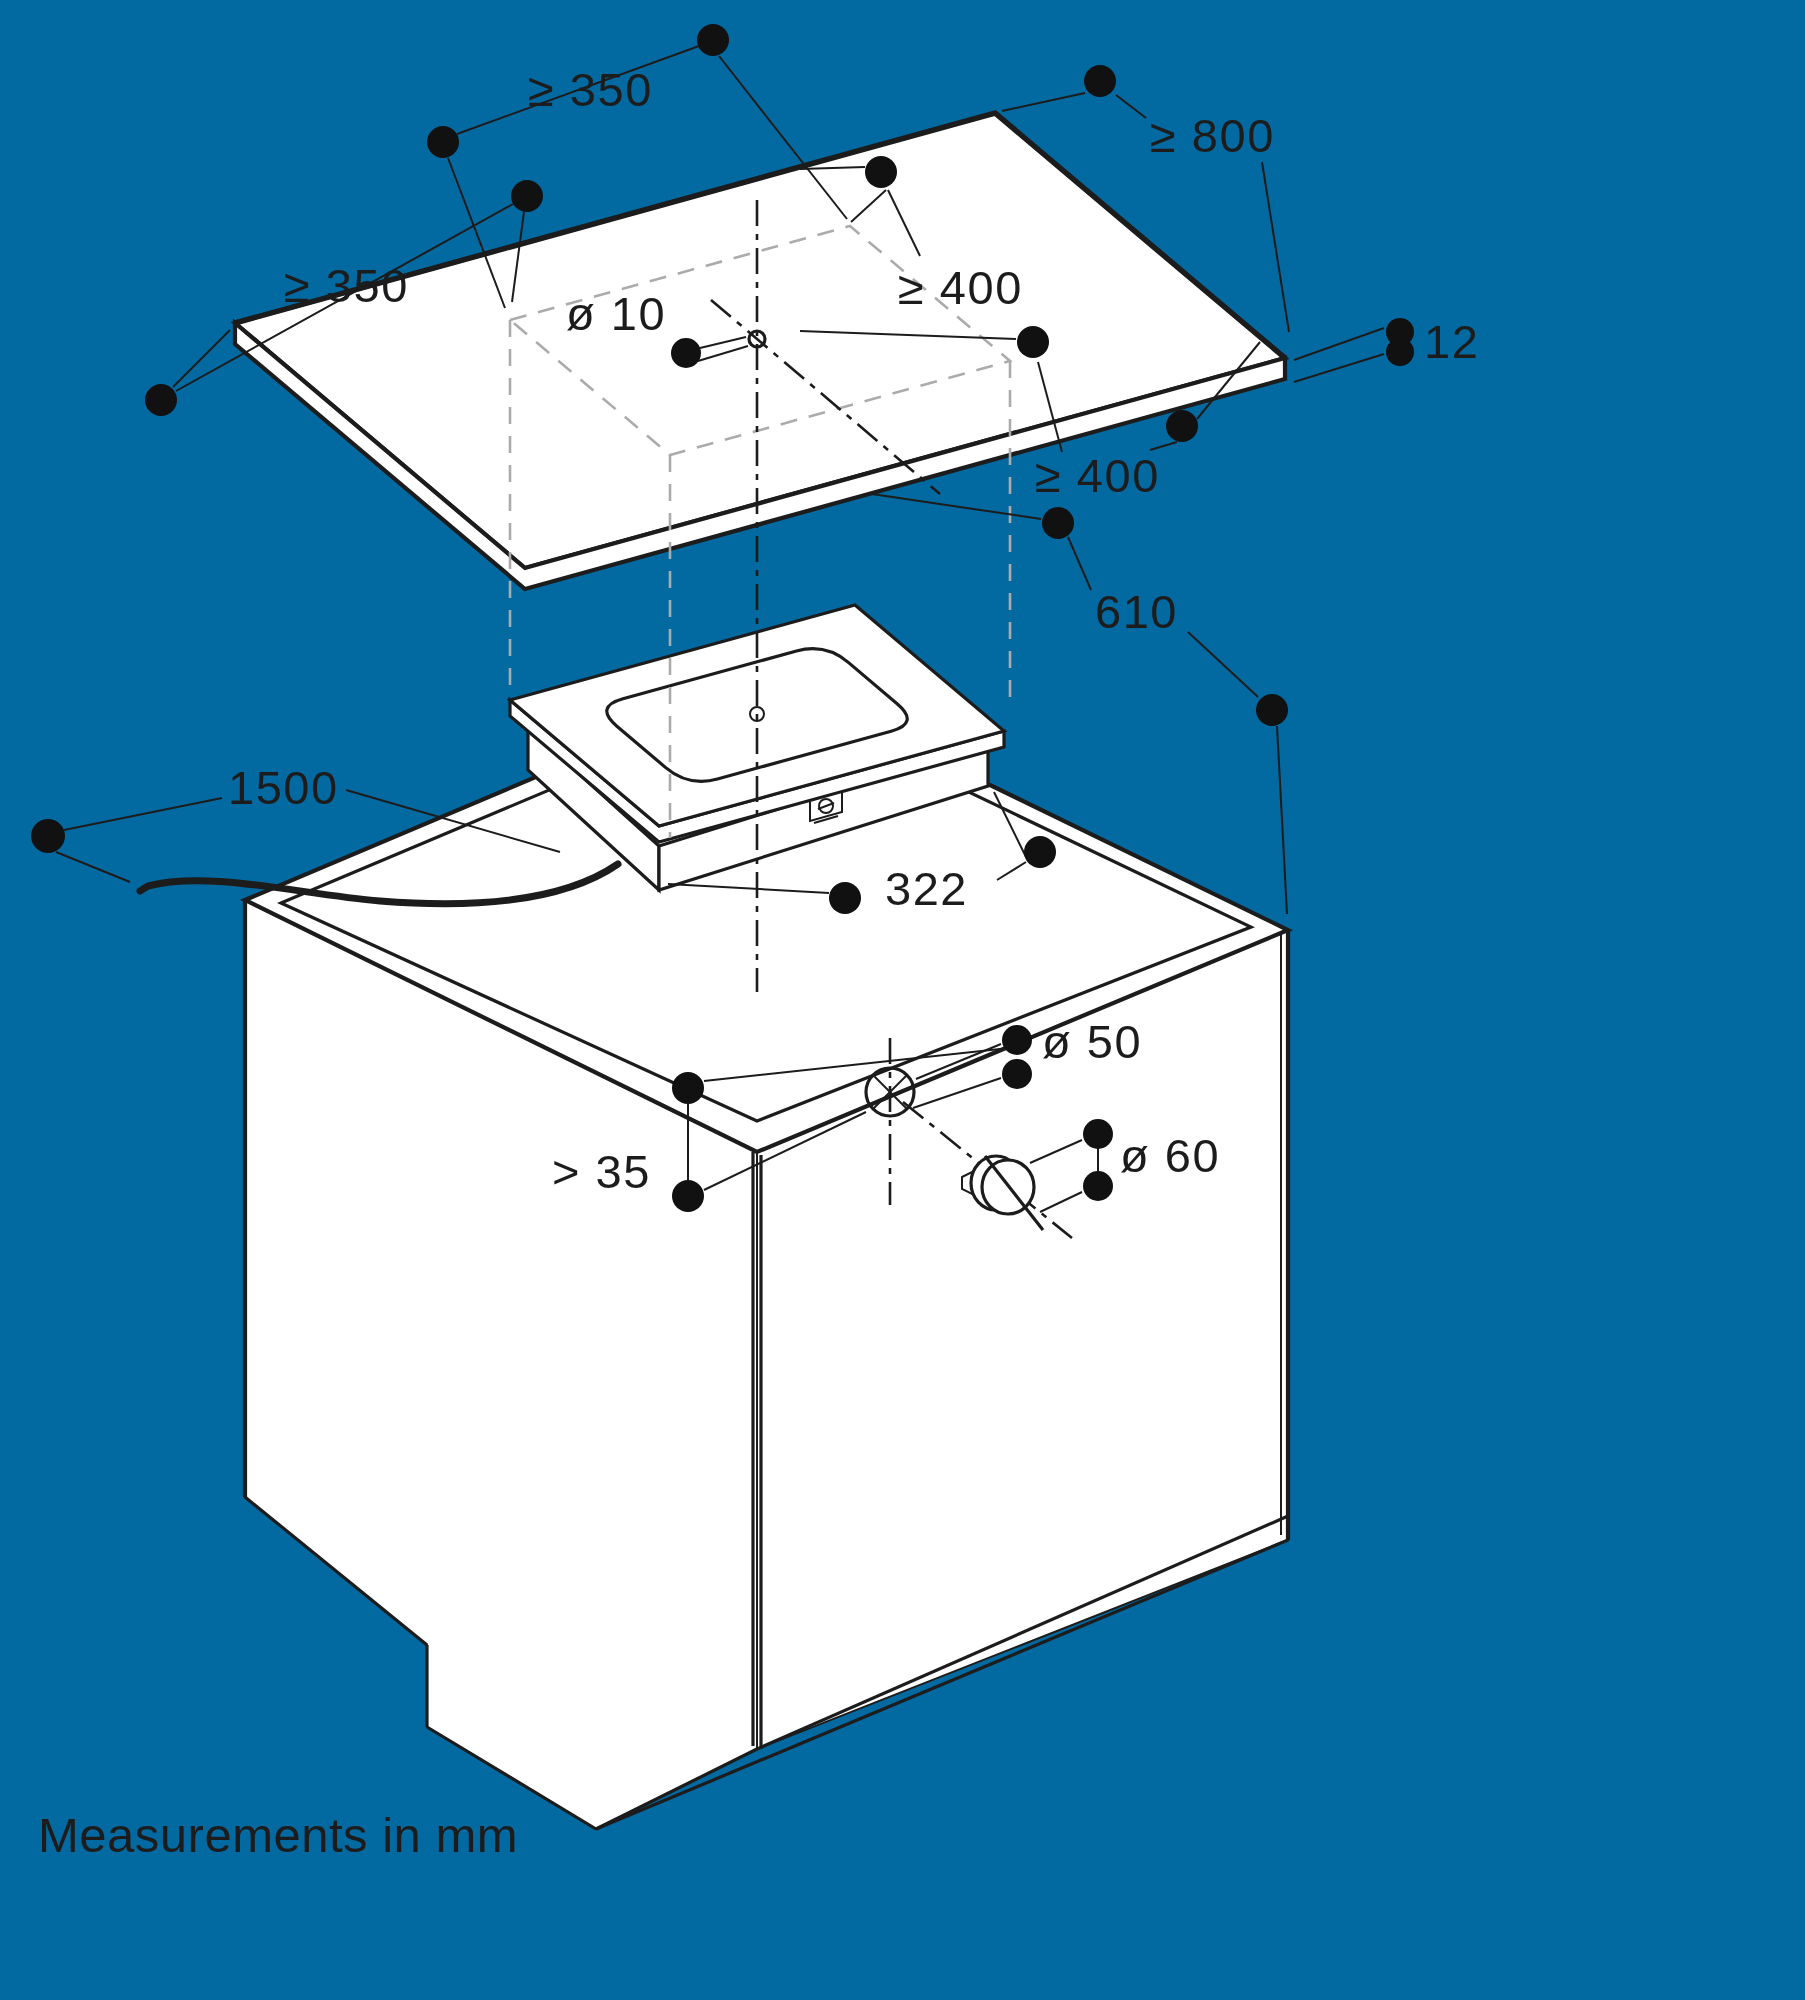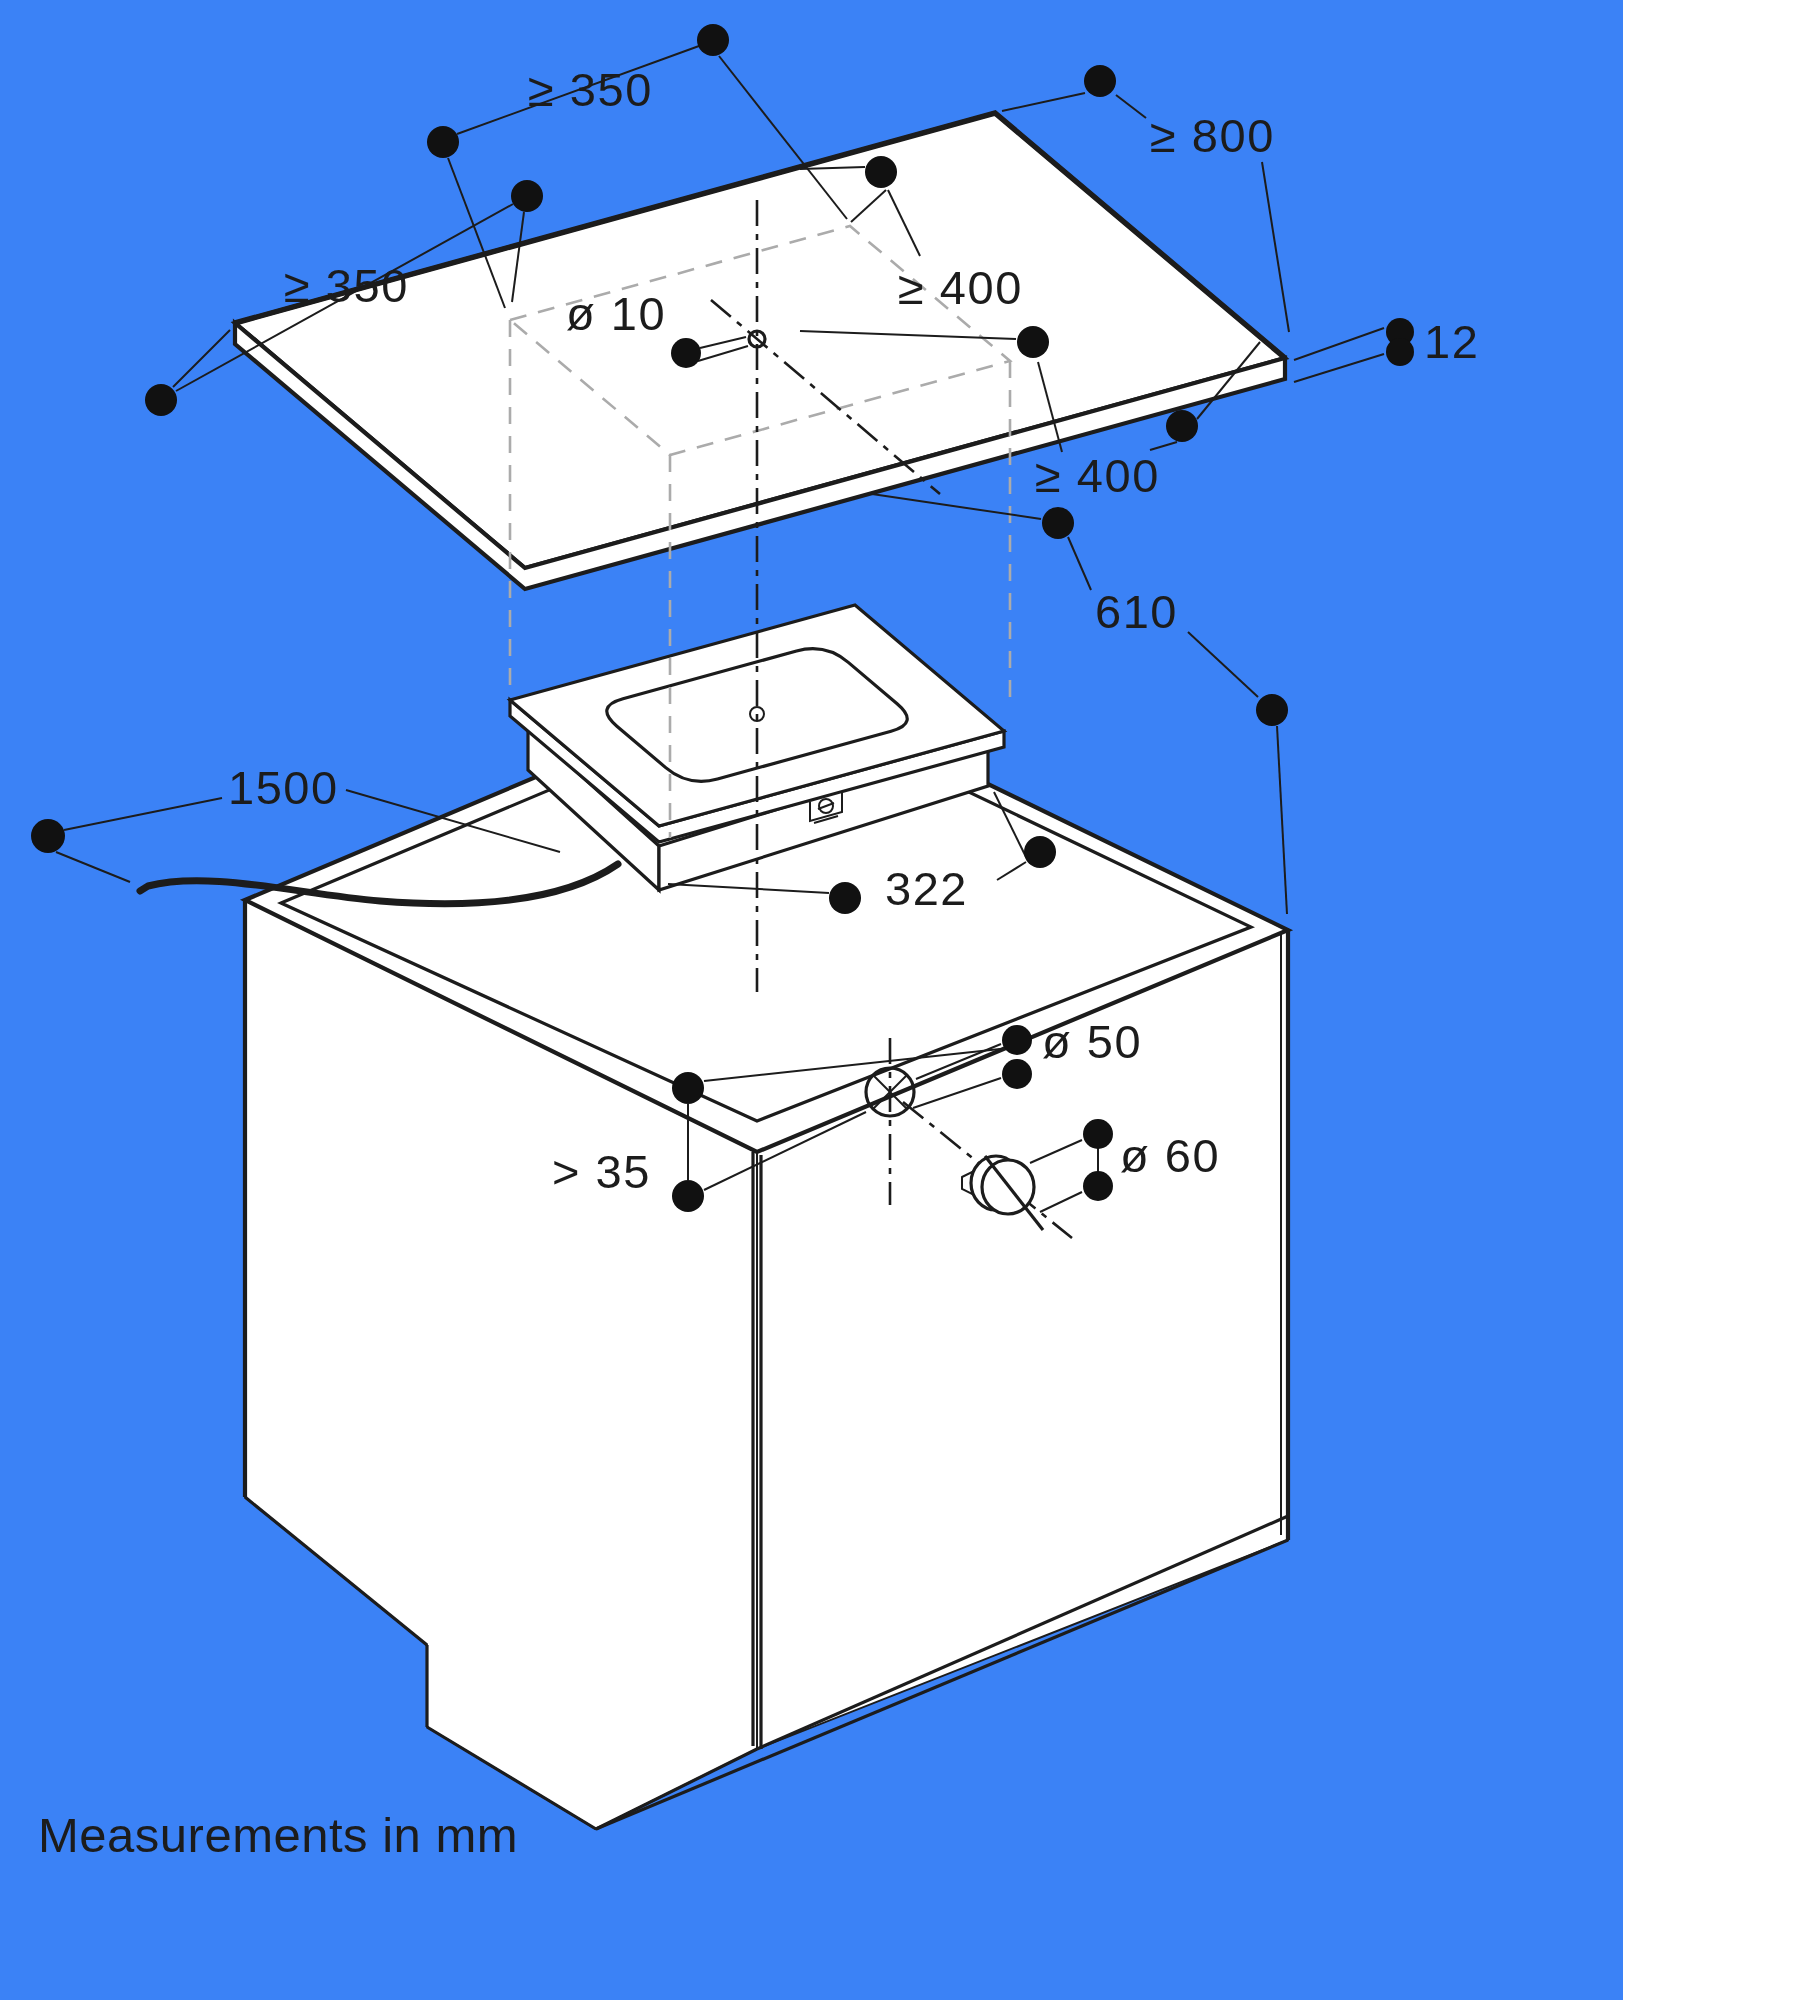--- a/index.html
+++ b/index.html
@@ -5,23 +5,23 @@
   html, body {
     margin: 0;
     padding: 0;
     background: #ffffff;
     width: 1805px;
     height: 2000px;
     font-family: "Liberation Sans", sans-serif;
   }
   .stage {
     position: relative;
-    width: 1623px;
+    width: 1805px;
     height: 2000px;
-    background: #3b82f6;
+    background: #0369a1;
     overflow: hidden;
     text-align: center;
   }
   svg { display: block; }
   text.dim {
     font-family: "Liberation Sans", sans-serif;
     font-size: 47px;
     letter-spacing: 1.5px;
     fill: #1c1c1c;
   }

